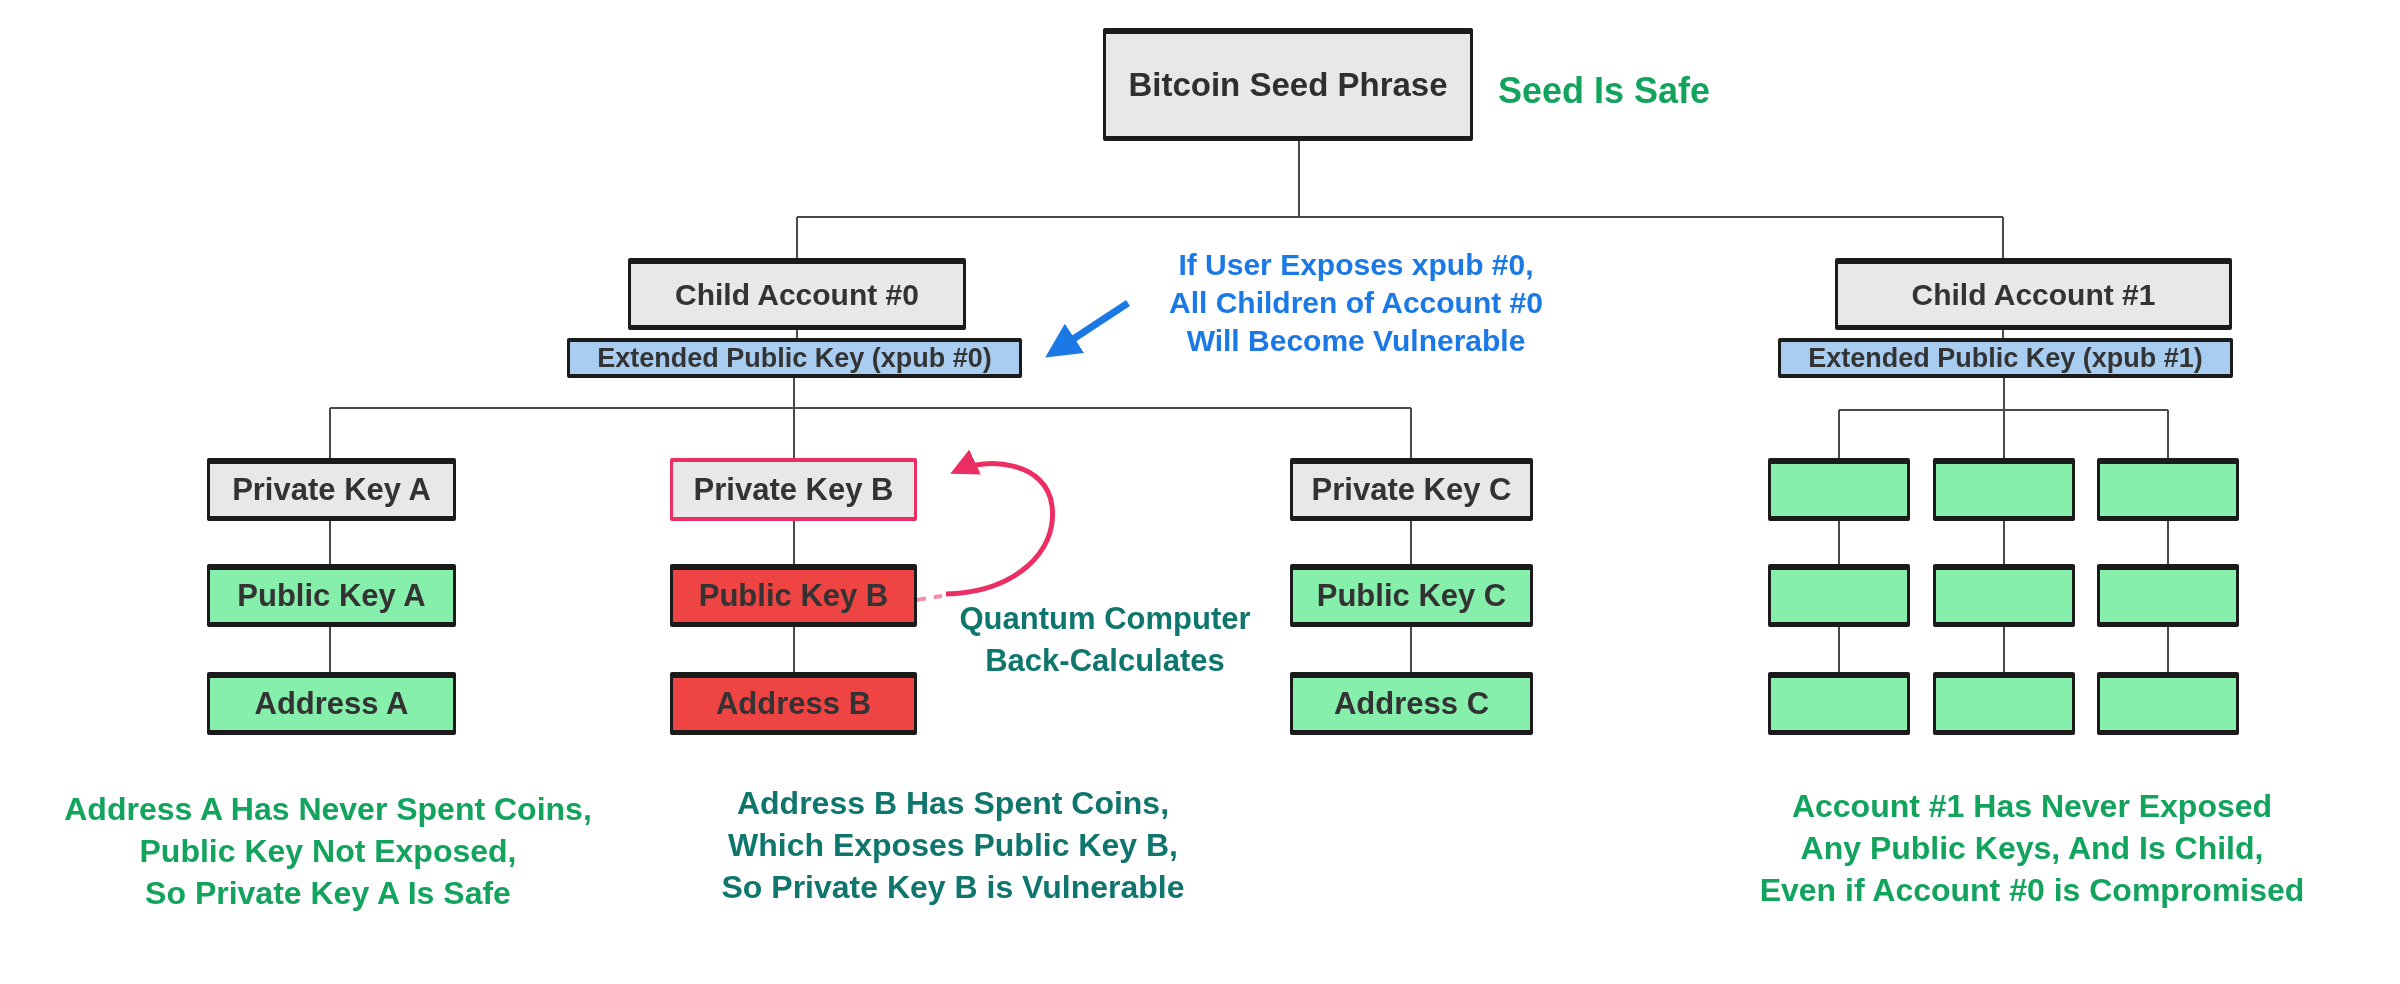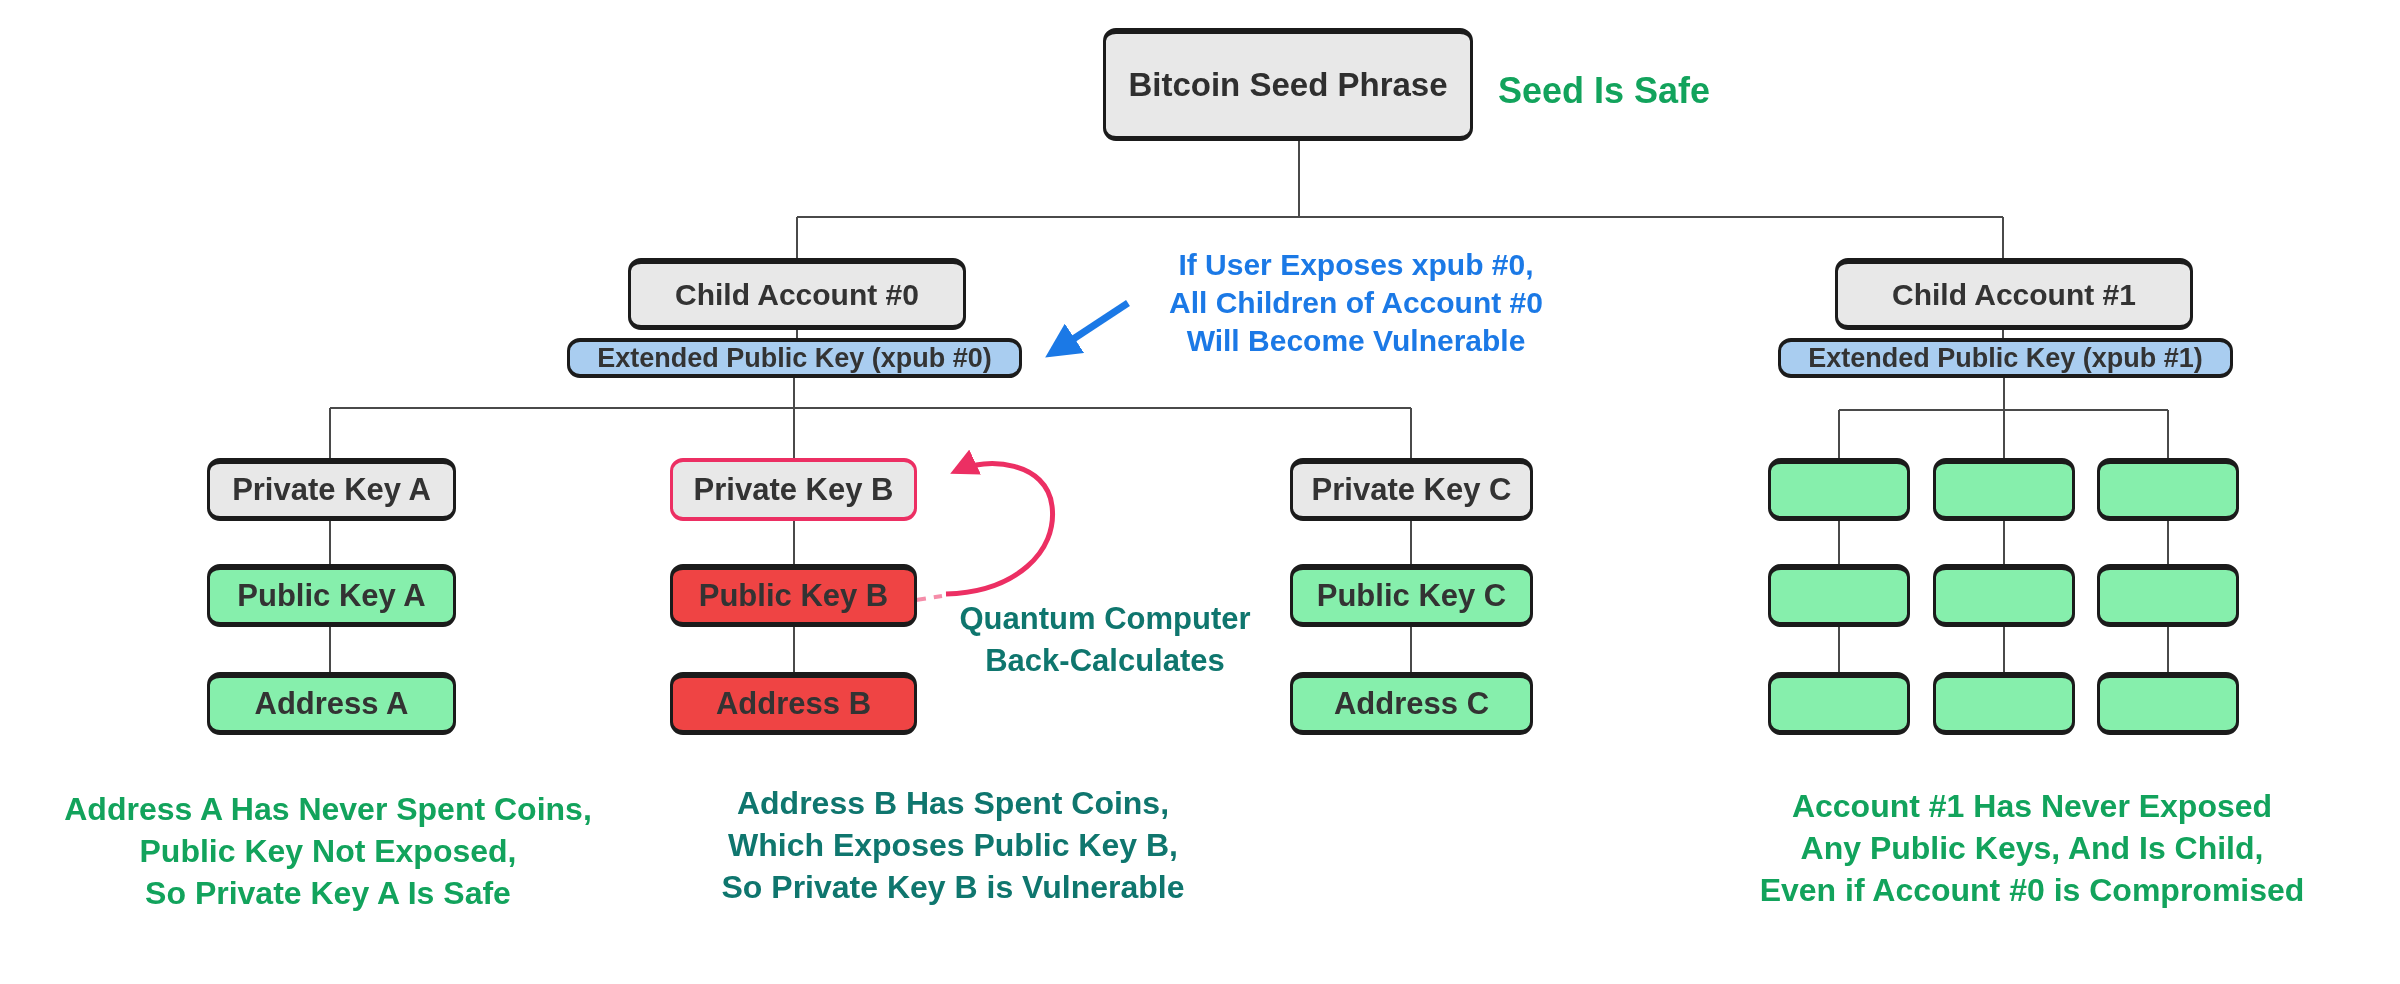--- a/index.html
+++ b/index.html
@@ -6,21 +6,21 @@
   .canvas{
     position:relative;width:2400px;height:984px;background:#ffffff;
     font-family:"Liberation Sans", sans-serif;overflow:hidden;
   }
   .wires{position:absolute;left:0;top:0;width:2400px;height:984px;}
   .box{
     position:absolute;box-sizing:border-box;
     display:flex;align-items:center;justify-content:center;
     font-weight:bold;color:#333333;text-align:center;
     border-style:solid;border-color:#1b1b1b;
-    border-width:6px 3px 5px 3px;border-radius:13px;
+    border-width:6px 3px 5px 3px;border-radius:2px;
   }
   .fill-gray{background:#e8e8e8;}
   .fill-cyan{background:#86efac;}
   .fill-pink{background:#ef4444;}
   .fill-blue{background:#a9cdf0;}
   .xpub{border-width:4px 3px 4px 3px;font-size:27px;}
   .acct{font-size:30px;}
   .key{font-size:31px;}
   .pink-border{border-color:#ec2f63;border-width:4px 3px 4px 3px;}
   .master{flex-direction:column;line-height:1.35;}
@@ -94,21 +94,21 @@
   </svg>
 
   <div class="box fill-gray master" style="left:1103px;top:28px;width:370px;height:113px;">
     <div class="l1">Bitcoin Seed Phrase</div>
   </div>
   <div class="seed-safe" style="left:1498px;top:70px;">Seed Is Safe</div>
 
   <div class="box fill-gray acct" style="left:628px;top:258px;width:338px;height:72px;">Child Account #0</div>
   <div class="box fill-blue xpub" style="left:567px;top:338px;width:455px;height:40px;">Extended Public Key (xpub #0)</div>
 
-  <div class="box fill-gray acct" style="left:1835px;top:258px;width:358px;height:72px;">Child Account #1</div>
+  <div class="box fill-gray acct" style="left:1835px;top:258px;width:397px;height:72px;">Child Account #1</div>
   <div class="box fill-blue xpub" style="left:1778px;top:338px;width:455px;height:40px;">Extended Public Key (xpub #1)</div>
 
   <div class="note note-blue" style="left:1123px;top:246px;width:466px;">
     <div>If User Exposes xpub #0,</div>
     <div>All Children of Account #0</div>
     <div>Will Become Vulnerable</div>
   </div>
 
   <div class="box fill-gray key" style="left:207px;top:458px;width:249px;height:63px;">Private Key A</div>
   <div class="box fill-cyan key" style="left:207px;top:564px;width:249px;height:63px;">Public Key A</div>

